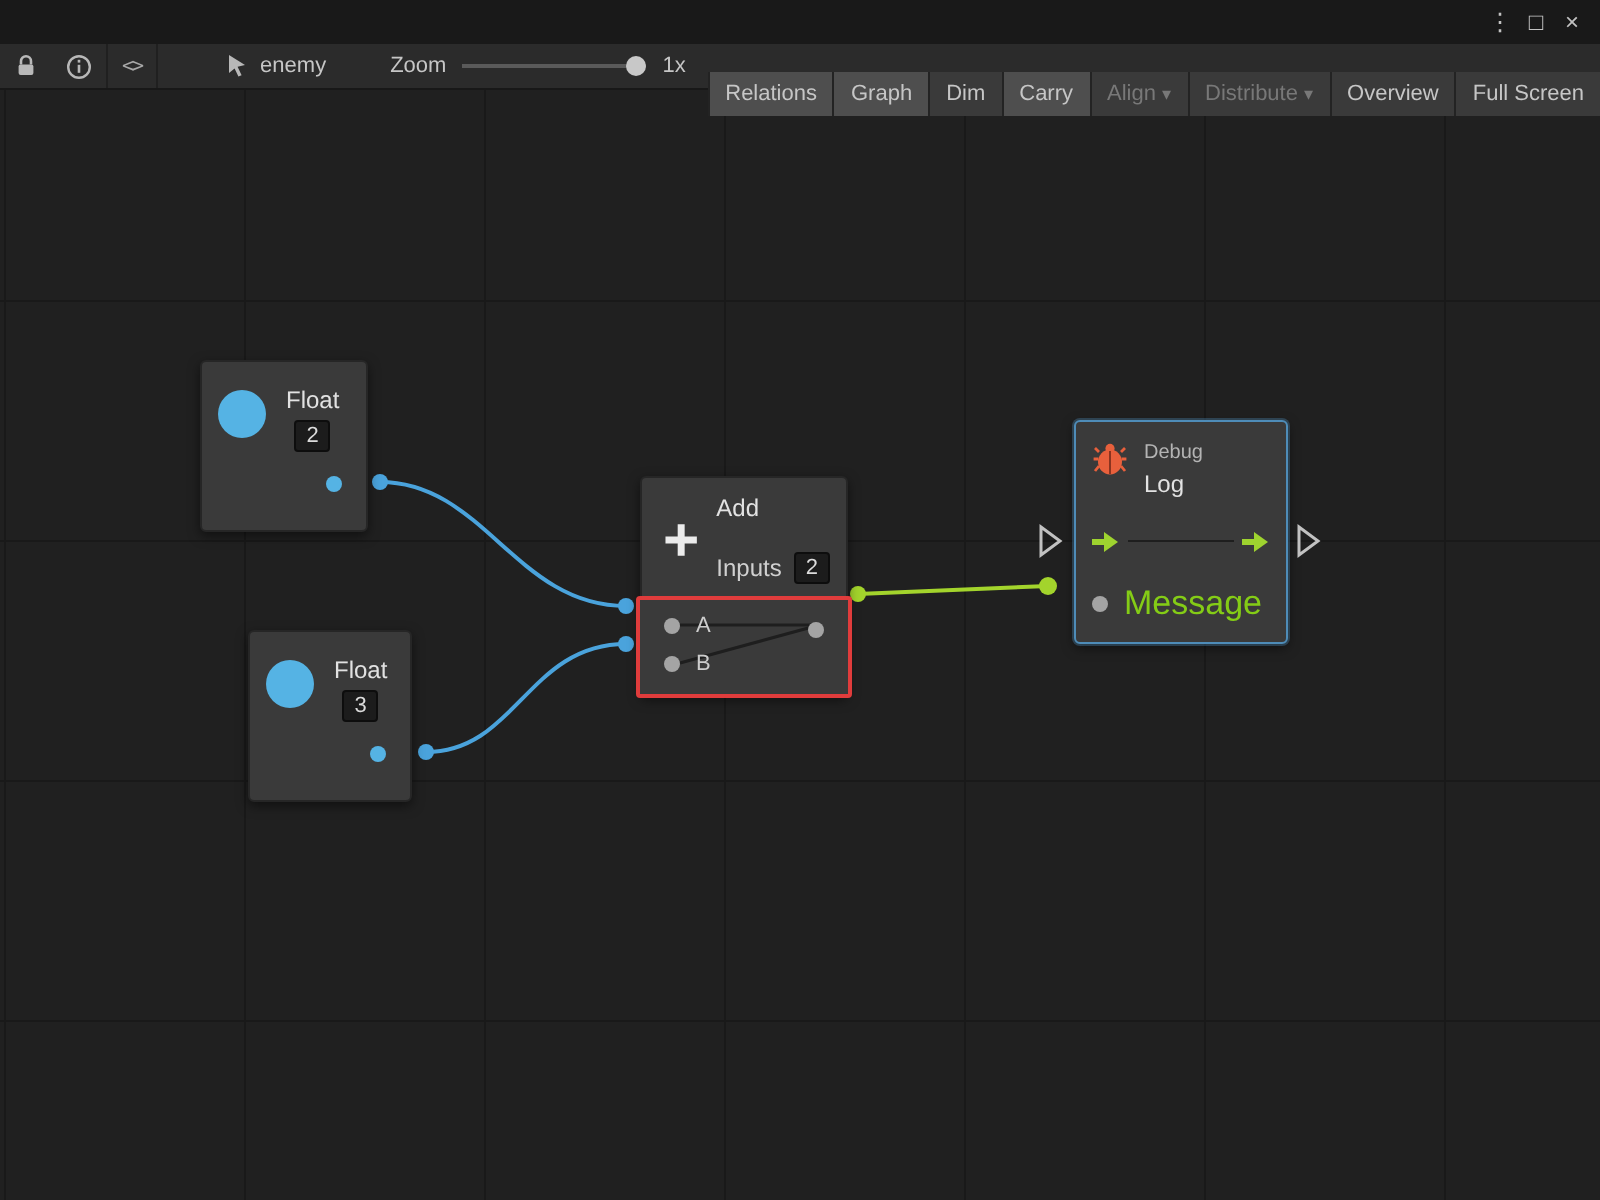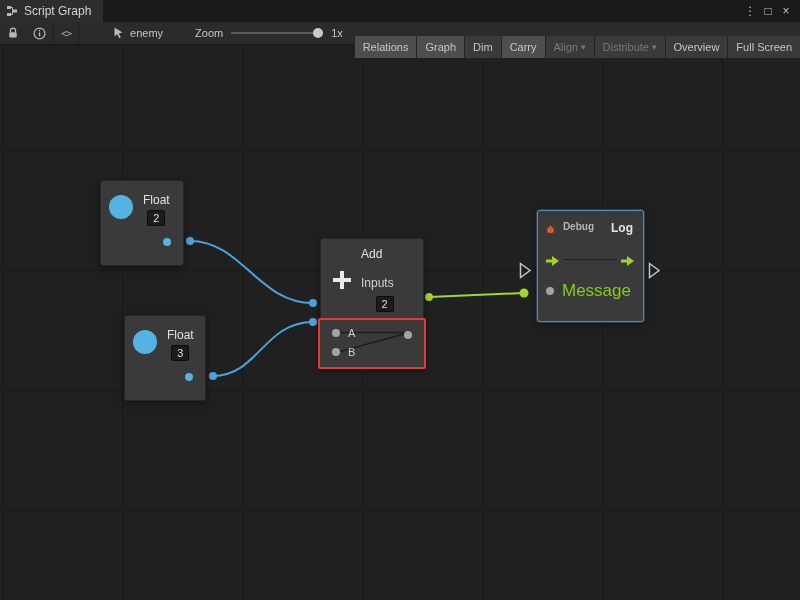--- a/index.html
+++ b/index.html
@@ -45,51 +45,42 @@
   .port { display:inline-block; width:8px; height:8px; border-radius:50%; background:#a4a4a4; }
   .port.blue { background:#55b3e4; }
 
   .float-head { display:flex; gap:10px; padding:12px 8px 0 8px; }
   .float-circle { width:24px; height:24px; border-radius:50%; background:#55b3e4; flex:none; margin-top:2px; }
   .float-col { display:flex; flex-direction:column; align-items:center; gap:3px; }
   .float-out { position:absolute; right:12px; top:57px; }
 
   .add-head { display:flex; gap:8px; padding:8px 8px 6px 10px; align-items:center; }
   .add-col { display:flex; flex-direction:column; gap:15px; }
-  .add-sub { display:flex; align-items:flex-end; gap:6px; font-size:12px; color:#d0d0d0;flex-direction:column; }
+  .add-sub { display:flex; align-items:center; gap:6px; font-size:12px; color:#d0d0d0; }
   .add-ports { position:relative; margin:0 -3px -2px -3px; border:2px solid #e03c3c; border-radius:2px; background:#3a3a3a; padding:3px 0 6px 0; }
   .rel-svg { position:absolute; left:0; top:0; }
   .port-row { position:relative; display:flex; align-items:center; gap:8px; height:19px; padding-left:12px; font-size:11px; color:#cccccc; }
   .out-dot { position:absolute; right:12px; top:8px; }
 
   .debug-node { border:1px solid #4e8cb8; box-shadow:0 0 0 1px rgba(80,140,184,.35), 0 2px 6px rgba(0,0,0,.5); }
   .debug-head { display:flex; gap:8px; padding:10px 10px 4px 8px; }
-  .debug-col { display:flex; flex-direction:row; gap:17px;font-weight:bold; }
+  .debug-col { display:flex; flex-direction:column; gap:3px; }
   .debug-cat { font-size:10px; color:#b4b4b4; }
   .flow-row { position:relative; height:26px; margin-top:4px; }
   .flow-arrow { position:absolute; top:7px; }
   .flow-arrow.in { left:7px; } .flow-arrow.out { right:7px; }
   .flow-line { position:absolute; left:26px; right:26px; top:13px; height:1px; background:#1e1e1e; }
   .msg-row { display:flex; align-items:center; gap:8px; padding-left:8px; margin-top:9px; font-size:17px; color:#84cc16; }
 
   .flow-tri { position:absolute; z-index:2; }
 </style>
 </head>
 <body>
 
 <div class="titlebar">
-  <div class="tab">
-    <svg width="12" height="12" viewBox="0 0 12 12">
-      <rect x="1" y="1" width="4" height="3" fill="#b8b8b8"></rect>
-      <rect x="1" y="8" width="4" height="3" fill="#b8b8b8"></rect>
-      <rect x="7" y="4.5" width="4" height="3" fill="#b8b8b8"></rect>
-      <path d="M5 2.5 H6.5 V9.5 H5 M6.5 6 H7" stroke="#b8b8b8" fill="none"></path>
-    </svg>
-    <span>Script Graph</span>
-  </div>
   <div class="win-controls">
     <span class="win-btn">⋮</span>
     <span class="win-btn">□</span>
     <span class="win-btn">×</span>
   </div>
 </div>
 
 <div class="toolbar">
   <span class="tool-icon">
     <svg width="12" height="12" viewBox="0 0 12 12">

